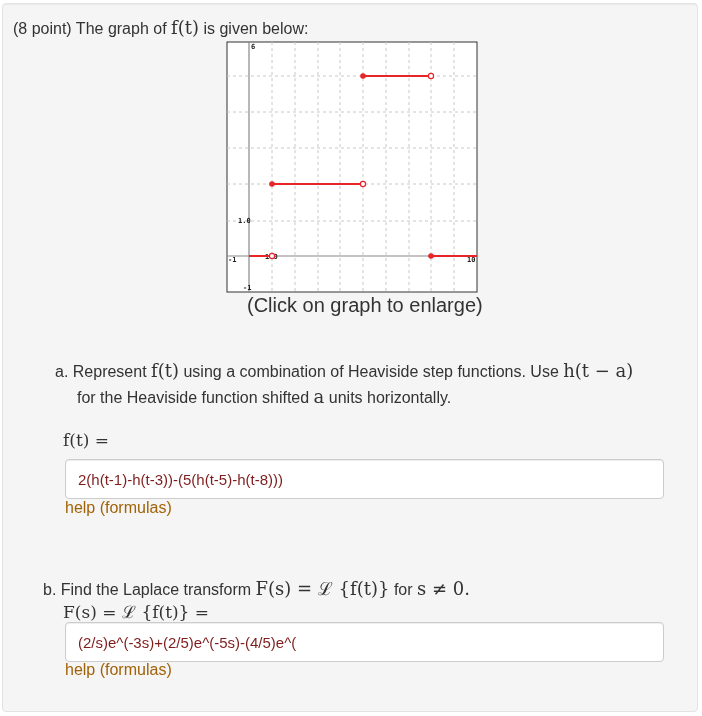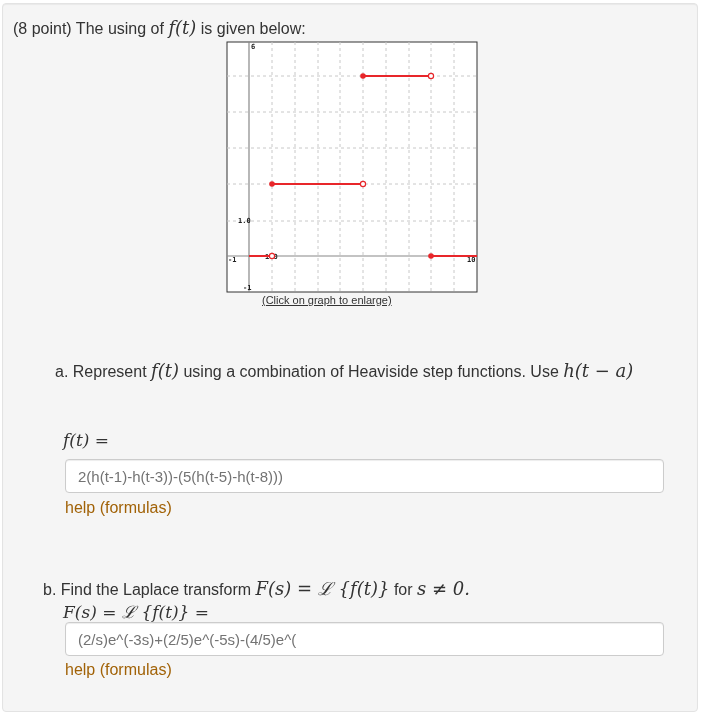--- a/index.html
+++ b/index.html
@@ -4,51 +4,51 @@
   <style>
     html, body { margin: 0; padding: 0; background: #ffffff; }
     body { width: 702px; height: 716px; position: relative; font-family: "Liberation Sans", sans-serif; color: #333333; }
     .problem {
       position: absolute; left: 2px; top: 3px; width: 696px; height: 709px;
       background: #f5f5f5; border: 1px solid #e3e3e3; border-radius: 4px;
       box-shadow: inset 0 1px 1px rgba(0,0,0,0.05);
       box-sizing: border-box;
     }
     .intro { position: absolute; left: 13px; top: 17px; font-size: 16px; line-height: 22px; white-space: nowrap; }
-    .math { font-family: "DejaVu Serif", "Liberation Serif", serif; font-style: italic; font-size: 18px; }
+    .math { font-family: "DejaVu Serif", "Liberation Serif", serif; font-size: 18px; }
     .graph-wrap { position: absolute; left: 224px; top: 38px; width: 252px; cursor: pointer; }
     .graph-wrap svg { display: block; }
-    .caption { position: absolute; left: 262px; top: 294px; font-size: 11px; white-space: nowrap; text-decoration: underline; }
+    .caption { position: absolute; left: 247px; top: 294px; font-size: 20px; white-space: nowrap; }
     .part { position: absolute; font-size: 16px; line-height: 25px; }
     .part-a { left: 43px; top: 358px; width: 645px; margin-left: 12px; }
     .part-b { left: 43px; top: 546px; width: 645px; white-space: nowrap; margin-top: 30px; }
     .indent { padding-left: 22px; }
     .lhs { position: absolute; left: 63px; font-size: 17px; }
     .lhs-a { top: 430px; }
     .lhs-b { top: 600px; }
     .answer-input {
-      position: absolute; left: 65px; width: 599px; height: 34px; box-sizing: border-box;
+      position: absolute; left: 65px; width: 599px; height: 40px; box-sizing: border-box;
       border: 1px solid #cccccc; border-radius: 4px; background: #ffffff;
-      padding: 6px 12px; font-family: "Liberation Sans", sans-serif; font-size: 15px; color: #737373;
+      padding: 6px 12px; font-family: "Liberation Sans", sans-serif; font-size: 15px; color: #7f1d1d;
       box-shadow: inset 0 1px 1px rgba(0,0,0,0.075);
     }
     .input-a { top: 459px; }
     .input-b { top: 622px; }
     .help { position: absolute; left: 65px; font-size: 16px; color: #a16207; text-decoration: none; cursor: pointer; }
     .help-a { top: 499px; }
     .help-b { top: 661px; }
   </style>
 </head>
 <body>
 
 <div class="problem"></div>
 
 <div class="intro">
   <span>(8 point)</span>
-  <span>The using of</span>
+  <span>The graph of</span>
   <span class="math">f(t)</span>
   <span>is given below:</span>
 </div>
 
 <div class="graph-wrap">
   <svg width="254" height="256" viewBox="224 38 254 256" xmlns="http://www.w3.org/2000/svg">
     <rect x="227" y="42" width="250" height="250" fill="#ffffff" stroke="#333" stroke-width="1"></rect>
     <g stroke="#c8c8c8" stroke-dasharray="3,3" stroke-width="1">
       <line x1="272" y1="42" x2="272" y2="292"></line>
       <line x1="295" y1="42" x2="295" y2="292"></line>
@@ -91,20 +91,25 @@
     </g>
   </svg>
 </div>
 <div class="caption">(Click on graph to enlarge)</div>
 
 <div class="part part-a">
   <span>a. Represent</span>
   <span class="math">f(t)</span>
   <span>using a combination of Heaviside step functions. Use</span>
   <span class="math">h(t − a)</span>
+  <div class="indent">
+    <span>for the Heaviside function shifted</span>
+    <span class="math">a</span>
+    <span>units horizontally.</span>
+  </div>
 </div>
 
 <div class="lhs lhs-a math">f(t) =</div>
 <input class="answer-input input-a" type="text" value="2(h(t-1)-h(t-3))-(5(h(t-5)-h(t-8)))" style="">
 <a class="help help-a">help (formulas)</a>
 
 <div class="part part-b">
   <span>b. Find the Laplace transform</span>
   <span class="math">F(s) = ℒ {f(t)}</span>
   <span>for</span>

